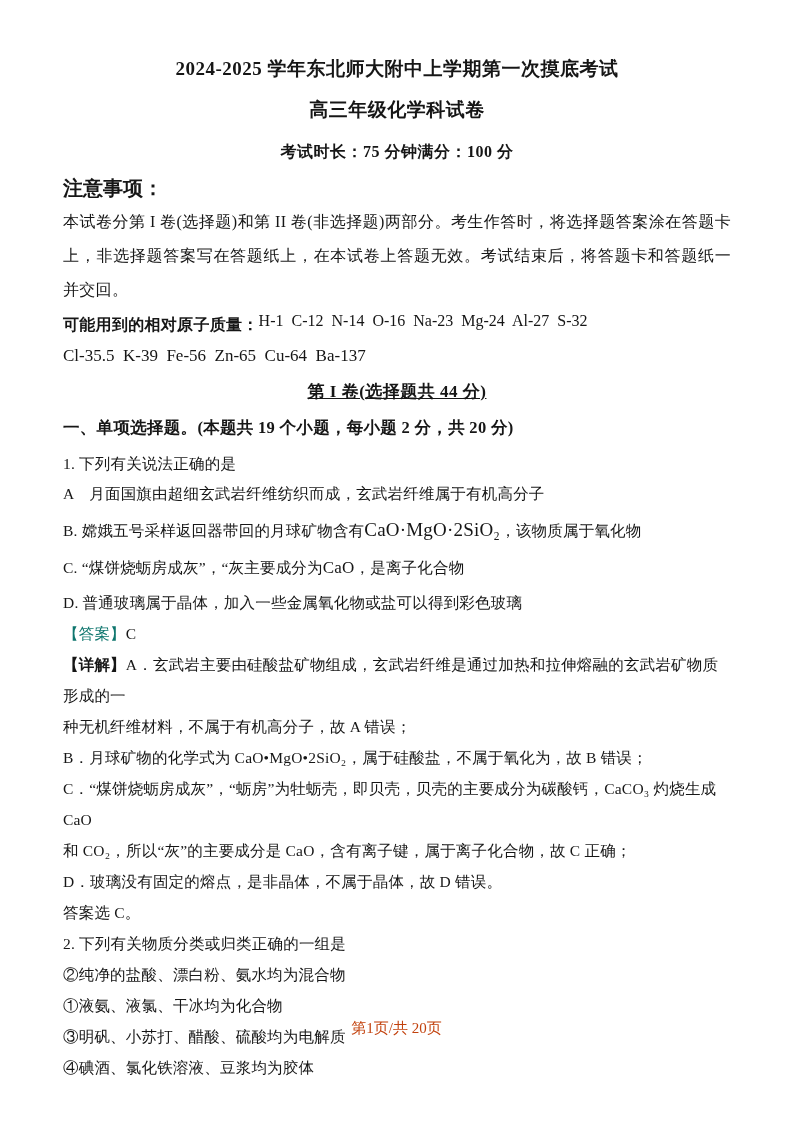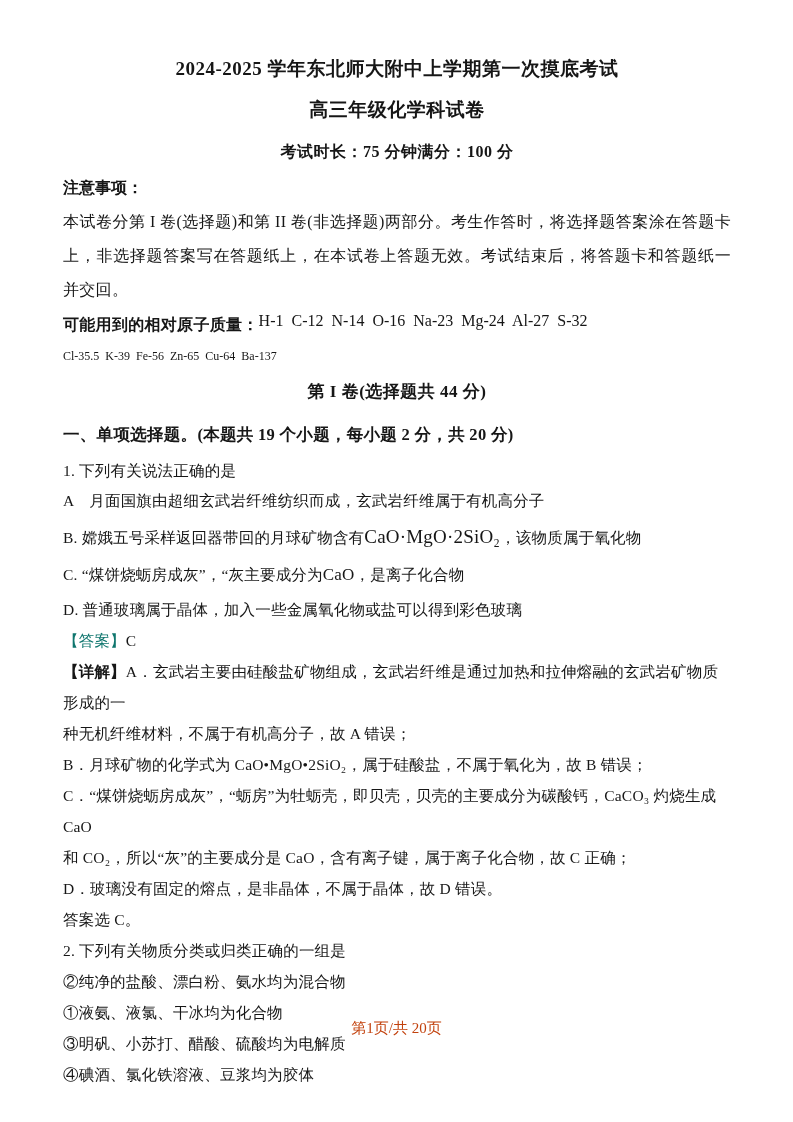--- a/index.html
+++ b/index.html
@@ -12,29 +12,29 @@
     padding:56px 62px 0 63px;
     font-family:"Liberation Serif","DejaVu Serif",serif;
     color:#161616;
     overflow:hidden;
   }
   .center{text-align:center;}
   .bold{font-weight:700;}
   .title1{font-size:19px;line-height:26px;margin-bottom:15px;letter-spacing:0.5px;}
   .title2{font-size:19px;line-height:26px;margin-bottom:17px;letter-spacing:0.5px;}
   .exam-info{font-size:16px;line-height:24px;margin-bottom:11px;letter-spacing:0.5px;}
-  .notice-label{font-size:16px;line-height:26px;margin-bottom:4px;}
+  .notice-label{font-size:20px;line-height:26px;margin-bottom:4px;}
   .para-line{font-size:16px;line-height:34px;letter-spacing:0.3px;}
   .fill{text-align:justify;text-align-last:justify;}
   .masses{margin-top:2px;}
   .masses-line1{font-size:16px;line-height:32px;}
   .masses-label{font-weight:700;letter-spacing:0.3px;}
   .masses-val{position:relative;top:-4px;white-space:pre;font-size:16px;}
-  .masses-line2{font-size:12px;line-height:30px;white-space:pre;}
-  .section-title{font-size:17px;line-height:26px;margin:8px 0 16px;letter-spacing:0.5px;}
+  .masses-line2{font-size:17px;line-height:30px;white-space:pre;}
+  .section-title{font-size:17px;line-height:26px;margin:8px 0 9px;letter-spacing:0.5px;text-decoration:underline;}
   .q-heading{font-size:16.5px;line-height:28px;margin-bottom:7px;letter-spacing:0.3px;}
   .ln{font-size:15.5px;line-height:30px;letter-spacing:0.2px;}
   .opt{margin-bottom:1px;}
   .opt-b{padding:5px 0 6px;}
   .formula{font-size:19px;font-family:"Liberation Serif","DejaVu Serif",serif;}
   .formula-sm{font-size:17px;font-family:"Liberation Serif","DejaVu Serif",serif;}
   .blue{color:#0f766e;}
   .detail .ln{line-height:31px;}
   .q2 .ln{line-height:31px;}
   .footer{

